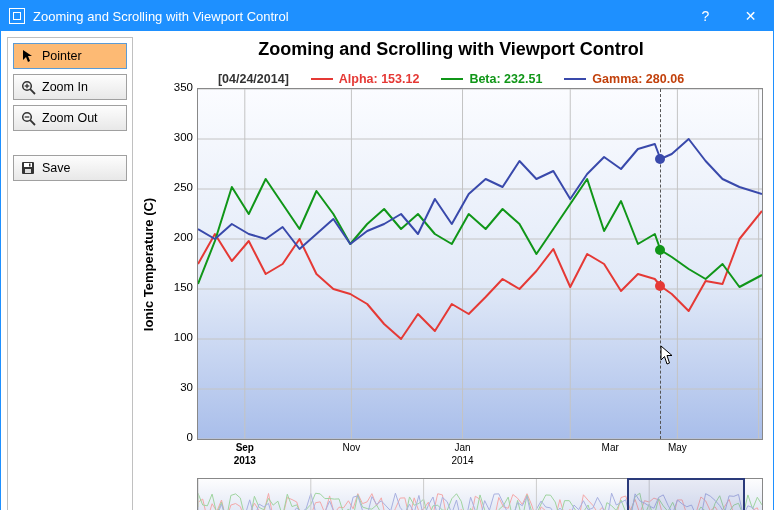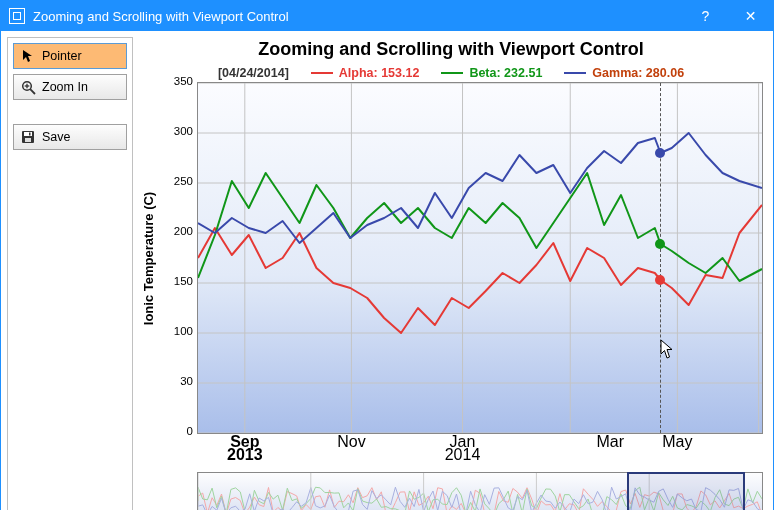--- a/index.html
+++ b/index.html
@@ -11,29 +11,29 @@
   .titlebar .title { flex: 1; font-size: 13px; }
   .titlebar .ctrl { width: 45px; height: 30px; display: flex; align-items: center; justify-content: center; font-size: 14px; }
   .client { flex: 1; display: flex; background: #fff; }
   .side { width: 126px; border: 1px solid #c0c0c0; margin: 6px; padding: 5px; display: flex; flex-direction: column; gap: 5px; }
   .tbtn { height: 26px; border: 1px solid #a0a0a0; background: linear-gradient(#fdfdfd,#e8e8e8); display: flex; align-items: center; padding: 0 6px; gap: 6px; font-size: 12.5px; cursor: pointer; }
   .tbtn.active { background: #fdba74; border-color: #5b9bd5; }
   .tgap { height: 14px; }
   .ticon { width: 16px; height: 16px; display:inline-flex; align-items:center; justify-content:center; }
   .chartarea { flex: 1; position: relative; padding: 6px 10px 6px 0; }
   .ctitle { text-align: center; font-weight: bold; font-size: 18px; margin: 2px 0 0 0; }
-  .legend { display: flex; gap: 22px; justify-content: center; font-size: 12.5px; margin-top: 6px; font-weight: bold;}
+  .legend { display: flex; gap: 22px; justify-content: center; font-size: 12.5px; margin-top: 12px; font-weight: bold;}
   .lg { display: inline-flex; align-items:center; gap:6px; }
   .lg .swatch { width: 22px; height: 2px; }
   .plotwrap { display:flex; height: 352px; margin-top:2px;}
   .ylabel { width: 20px; display:flex; align-items:center; justify-content:center; }
   .ylabel span { transform: rotate(-90deg); white-space: nowrap; font-weight:bold; font-size:13px; }
   .yticklabels { width: 38px; position: relative; text-align:right; font-size:11.5px; padding-right:4px;}
   .plot { flex:1; position:relative; border:1px solid #888; background: linear-gradient(#fbfcff 0%, #e2eaf8 55%, #a9beea 100%); }
-  .xticklabels { position:absolute; left:0; right:0; bottom:-34px; height:32px; font-size:16px; }
+  .xticklabels { position:absolute; left:0; right:0; bottom:-34px; height:32px; font-size:10px; }
   .xtick { position:absolute; transform:translateX(-50%); text-align:center; line-height:13px;}
   .vp { height: 58px; margin-left:58px; margin-top:38px; border:1px solid #888; position:relative; background: linear-gradient(#fdfdfe,#cfd9ef);}
   .vpsel { position:absolute; top:-1px; bottom:-1px; border:2px solid #2a3a7a; background: rgba(60,80,170,.10);}
   .cursorline { position:absolute; top:0; bottom:0; width:0; border-left:1px dashed #555;}
   .dot { position:absolute; width:10px; height:10px; border-radius:50%; transform:translate(-50%,-50%);}
   .mouseptr { position:absolute; width:14px; height:20px; }
 </style>
 </head>
 <body>
 
@@ -59,20 +59,30 @@
       <div class="tbtn">
         <span class="ticon">
           <svg width="15" height="15" viewBox="0 0 15 15">
               <circle cx="6" cy="6" r="4.3" fill="none" stroke="#333" stroke-width="1.5"></circle>
               <line x1="9.2" y1="9.2" x2="14" y2="14" stroke="#333" stroke-width="1.8"></line>
               <line x1="3.7" y1="6" x2="8.3" y2="6" stroke="#333" stroke-width="1.3"></line>
               <line x1="6" y1="3.7" x2="6" y2="8.3" stroke="#333" stroke-width="1.3"></line>
             </svg>
         </span>
         <span>Zoom In</span>
+      </div>
+      <div class="tbtn">
+        <span class="ticon">
+          <svg width="15" height="15" viewBox="0 0 15 15">
+              <circle cx="6" cy="6" r="4.3" fill="none" stroke="#333" stroke-width="1.5"></circle>
+              <line x1="9.2" y1="9.2" x2="14" y2="14" stroke="#333" stroke-width="1.8"></line>
+              <line x1="3.7" y1="6" x2="8.3" y2="6" stroke="#333" stroke-width="1.3"></line>
+            </svg>
+        </span>
+        <span>Zoom Out</span>
       </div>
       <div class="tgap"></div>
       <div class="tbtn">
         <span class="ticon">
           <svg width="14" height="14" viewBox="0 0 14 14">
               <rect x="1" y="1" width="12" height="12" fill="#333" rx="1"></rect>
               <rect x="3" y="2" width="8" height="4" fill="#fff"></rect>
               <rect x="4" y="8" width="6" height="4" fill="#ddd"></rect>
               <rect x="8" y="2.5" width="1.5" height="3" fill="#333"></rect>
             </svg>

